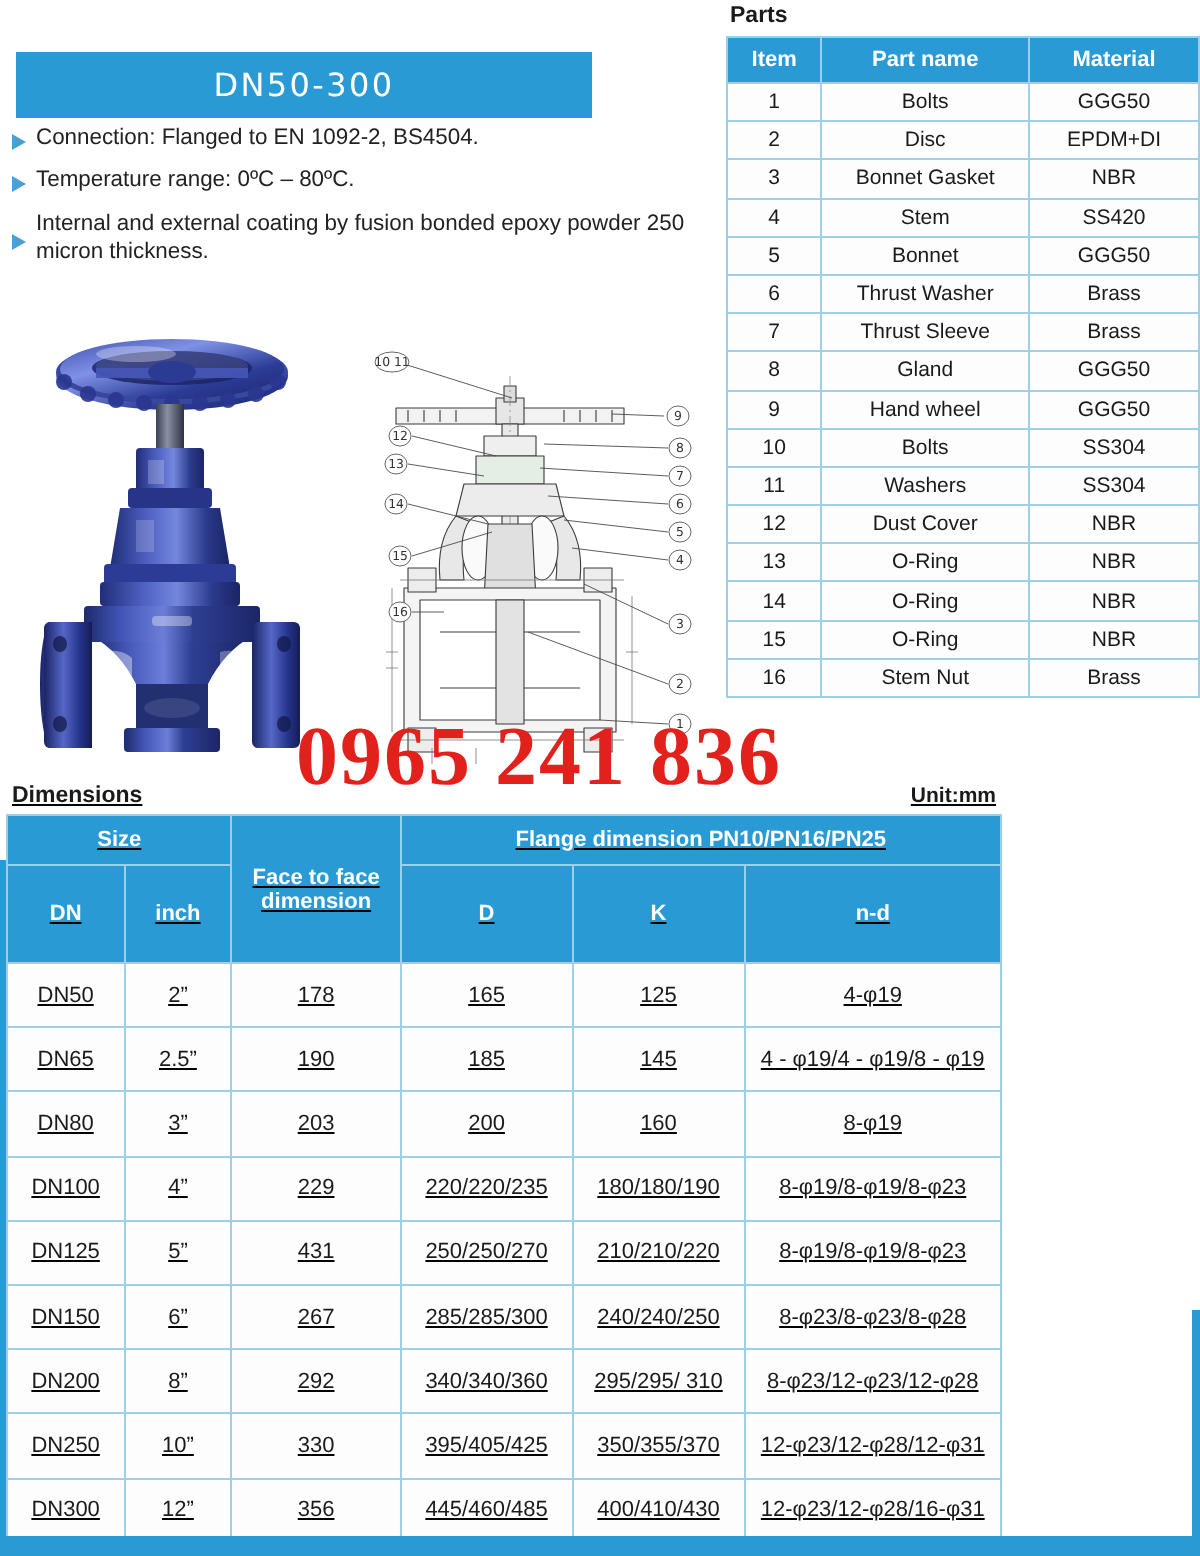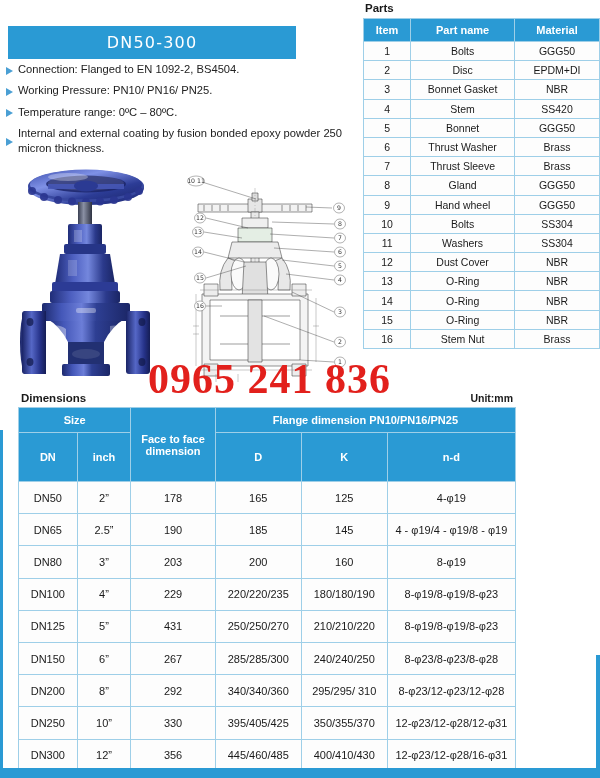--- a/index.html
+++ b/index.html
@@ -61,21 +61,21 @@
     border:1px solid #9ecfe8; padding:3.0px 1px; background:#fdfdfd;
     font-family:"Liberation Sans", sans-serif;
   }
   #parts-table th { padding:5px 1px; font-size:11px; }
   #parts-table td { padding:3.1px 1px; }
   #parts-table col.c1 { width:20%; }
   #parts-table col.c2 { width:44%; }
   #parts-table col.c3 { width:36%; }
 
   
-  #dims-section { position:absolute; left:18px; top:392px; width:498px; }
+  #dims-section { position:absolute; left:3px; top:392px; width:498px;text-decoration:underline; }
   #dims-head { display:flex; justify-content:space-between; align-items:flex-end; padding:0 3px 3px 3px; }
   #dims-head .sec-label { padding:0; }
   #unit-label { font-size:10.5px; font-weight:bold; color:#1a1a1a; }
 
   #dims-table col.d1 { width:11.8%; }
   #dims-table col.d2 { width:10.8%; }
   #dims-table col.d3 { width:17.0%; }
   #dims-table col.d4 { width:17.3%; }
   #dims-table col.d5 { width:17.3%; }
   #dims-table col.d6 { width:25.8%; }
@@ -107,28 +107,20 @@
     </div>
 
     <div id="spec-list">
       <div class="spec-row">
         <span class="bullet">
           <svg width="7" height="8" viewBox="0 0 7 8">
               <polygon points="0,0 7,4 0,8" fill="#4a9fd4"></polygon>
             </svg>
         </span>
         <span class="spec-txt">Connection: Flanged to EN 1092-2, BS4504.</span>
-      </div>
-      <div class="spec-row">
-        <span class="bullet">
-          <svg width="7" height="8" viewBox="0 0 7 8">
-              <polygon points="0,0 7,4 0,8" fill="#4a9fd4"></polygon>
-            </svg>
-        </span>
-        <span class="spec-txt">Working Pressure: PN10/ PN16/ PN25.</span>
       </div>
       <div class="spec-row">
         <span class="bullet">
           <svg width="7" height="8" viewBox="0 0 7 8">
               <polygon points="0,0 7,4 0,8" fill="#4a9fd4"></polygon>
             </svg>
         </span>
         <span class="spec-txt">Temperature range: 0ºC – 80ºC.</span>
       </div>
       <div class="spec-row">

